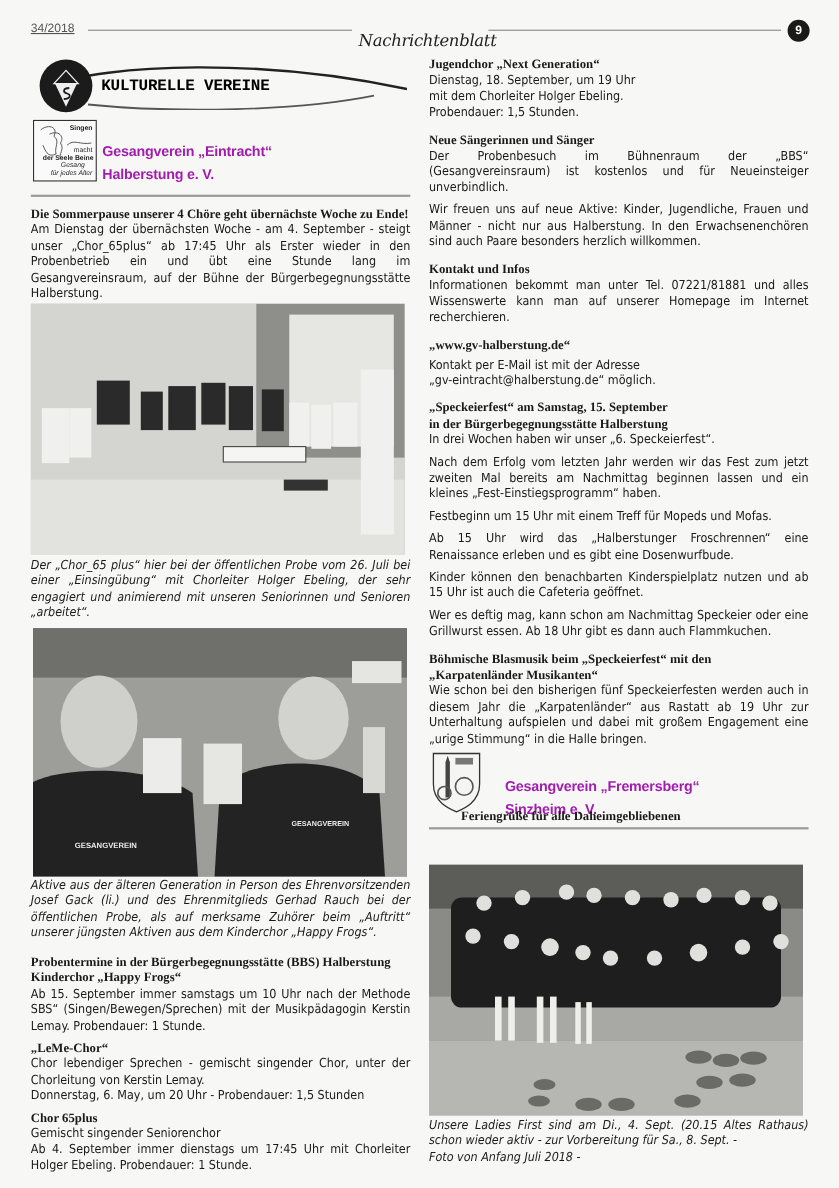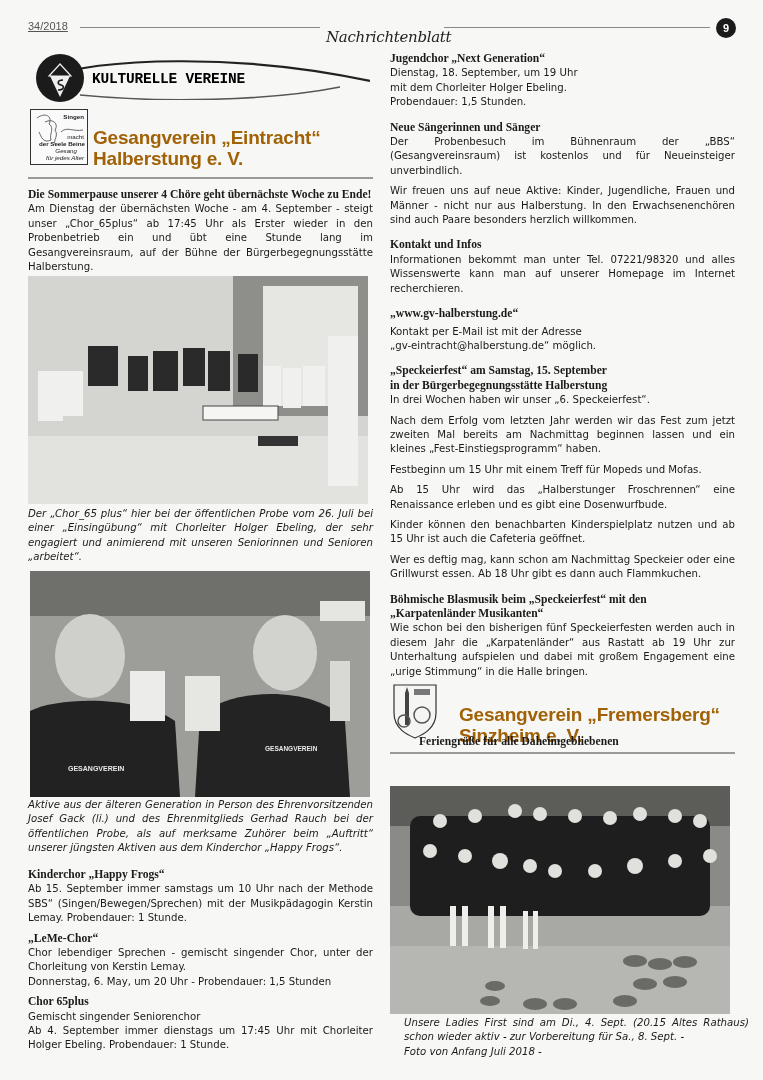--- a/index.html
+++ b/index.html
@@ -13,21 +13,21 @@
   .hdr-line-r { position: absolute; left: 444px; top: 27px; width: 266px; height: 1px; background: #888; }
   .hdr-page { position: absolute; left: 716px; top: 18px; width: 20px; height: 20px; border-radius: 50%; background: #1a1a1a; color: #fff; font-size: 11px; font-weight: bold; text-align: center; line-height: 20px; font-family: "Liberation Sans", sans-serif; }
 
   
   .banner-swoosh { position: absolute; left: 40px; top: 55px; width: 330px; height: 45px; }
   .banner-icon { position: absolute; left: 36px; top: 54px; width: 48px; height: 48px; border-radius: 50%; background: #1b1b1b; }
   .banner-title { position: absolute; left: 92px; top: 71px; font-family: Liberation Mono, monospace; font-weight: bold; font-size: 14.5px; letter-spacing: -0.2px; color: #000000; }
 
   
   .club-logo { position: absolute; border: 1px solid #333; background: #fafafa; }
-  .club-name { position: absolute; font-family: "Liberation Sans", sans-serif; font-weight: bold; font-size: 19px; line-height: 21px; color: #a16207; letter-spacing: -0.2px; }
+  .club-name { position: absolute; font-family: "Liberation Sans", sans-serif; font-weight: bold; font-size: 13px; line-height: 21px; color: #a21caf; letter-spacing: -0.2px; }
   .hr { position: absolute; height: 2px; background: #9a9a9a; }
 
   .col { position: absolute; font-size: 11.3px; line-height: 14.4px; }
   .col p { margin: 0; }
   .h { font-weight: bold; font-family: Liberation Serif, serif; font-size: 11.6px; line-height: 14.4px; }
   .j { text-align: justify; }
   .cap { font-style: italic; font-size: 11.3px; line-height: 14.4px; }
   .gap { height: 6px; }
   .gap-lg { height: 11px; }
 
@@ -119,20 +119,21 @@
     <rect x="100" y="100" width="35" height="50" fill="#ececea"></rect>
     <rect x="155" y="105" width="35" height="55" fill="#e6e6e3"></rect>
     <rect x="300" y="90" width="20" height="60" fill="#d8d8d4"></rect>
     <text x="38" y="200" fill="#e8e8e8" font-family="Liberation Sans, sans-serif" font-size="7" font-weight="bold">GESANGVEREIN</text>
     <text x="235" y="180" fill="#e8e8e8" font-family="Liberation Sans, sans-serif" font-size="6.5" font-weight="bold">GESANGVEREIN</text>
   </svg>
 </div>
 <div class="col cap j" style="left:28px;top:798px;width:345px;">Aktive aus der älteren Generation in Person des Ehrenvorsitzenden Josef Gack (li.) und des Ehrenmitglieds Gerhad Rauch bei der öffentlichen Probe, als auf merksame Zuhörer beim „Auftritt“ unserer jüngsten Aktiven aus dem Kinderchor „Happy Frogs“.</div>
 
 <div class="col" style="left:28px;top:868px;width:345px;">
+  <p class="h">Probentermine in der Bürgerbegegnungsstätte (BBS) Halberstung</p>
   <p class="h">Kinderchor „Happy Frogs“</p>
   <p class="j">Ab 15. September immer samstags um 10 Uhr nach der Methode SBS“ (Singen/Bewegen/Sprechen) mit der Musikpädagogin Kerstin Lemay. Probendauer: 1 Stunde.</p>
   <div class="gap"></div>
   <p class="h">„LeMe-Chor“</p>
   <p class="j">Chor lebendiger Sprechen - gemischt singender Chor, unter der Chorleitung von Kerstin Lemay.</p>
   <p>Donnerstag, 6. May, um 20 Uhr - Probendauer: 1,5 Stunden</p>
   <div class="gap"></div>
   <p class="h">Chor 65plus</p>
   <p>Gemischt singender Seniorenchor</p>
   <p class="j">Ab 4. September immer dienstags um 17:45 Uhr mit Chorleiter Holger Ebeling. Probendauer: 1 Stunde.</p>
@@ -143,21 +144,21 @@
   <p style="white-space:pre-line">Dienstag, 18. September, um 19 Uhr
 mit dem Chorleiter Holger Ebeling.
 Probendauer: 1,5 Stunden.</p>
   <div class="gap-lg"></div>
   <p class="h">Neue Sängerinnen und Sänger</p>
   <p class="j">Der Probenbesuch im Bühnenraum der „BBS“ (Gesangvereinsraum) ist kostenlos und für Neueinsteiger unverbindlich.</p>
   <div class="gap"></div>
   <p class="j">Wir freuen uns auf neue Aktive: Kinder, Jugendliche, Frauen und Männer - nicht nur aus Halberstung. In den Erwachsenenchören sind auch Paare besonders herzlich willkommen.</p>
   <div class="gap-lg"></div>
   <p class="h">Kontakt und Infos</p>
-  <p class="j">Informationen bekommt man unter Tel. 07221/98320 und alles Wissenswerte kann man auf unserer Homepage im Internet recherchieren.</p>
+  <p class="j">Informationen bekommt man unter Tel. 07221/81881 und alles Wissenswerte kann man auf unserer Homepage im Internet recherchieren.</p>
   <div class="gap-lg"></div>
   <p class="h">„www.gv-halberstung.de“</p>
   <div class="gap" style="height:3px"></div>
   <p style="white-space:pre-line">Kontakt per E-Mail ist mit der Adresse
 „gv-eintracht@halberstung.de“ möglich.</p>
   <div class="gap-lg"></div>
   <p class="h">„Speckeierfest“ am Samstag, 15. September</p>
   <p class="h">in der Bürgerbegegnungsstätte Halberstung</p>
   <p>In drei Wochen haben wir unser „6. Speckeierfest“.</p>
   <div class="gap"></div>
@@ -236,17 +237,17 @@
         <ellipse cx="255" cy="198" rx="12" ry="6"></ellipse>
       <ellipse cx="285" cy="196" rx="12" ry="6"></ellipse>
         <ellipse cx="235" cy="215" rx="12" ry="6"></ellipse>
       <ellipse cx="145" cy="218" rx="12" ry="6"></ellipse>
         <ellipse cx="175" cy="218" rx="12" ry="6"></ellipse>
       <ellipse cx="105" cy="200" rx="10" ry="5"></ellipse>
         <ellipse cx="100" cy="215" rx="10" ry="5"></ellipse>
     </g>
   </svg>
 </div>
-<div class="col cap" style="left:390px;top:1016px;width:345px;margin-left:14px;">
+<div class="col cap" style="left:390px;top:1016px;width:345px;">
   <p style="text-align:justify;text-align-last:justify;">Unsere Ladies First sind am Di., 4. Sept. (20.15 Altes Rathaus)</p>
   <p>schon wieder aktiv - zur Vorbereitung für Sa., 8. Sept. -</p>
   <p>Foto von Anfang Juli 2018 -</p>
 </div>
 
 </body></html>

